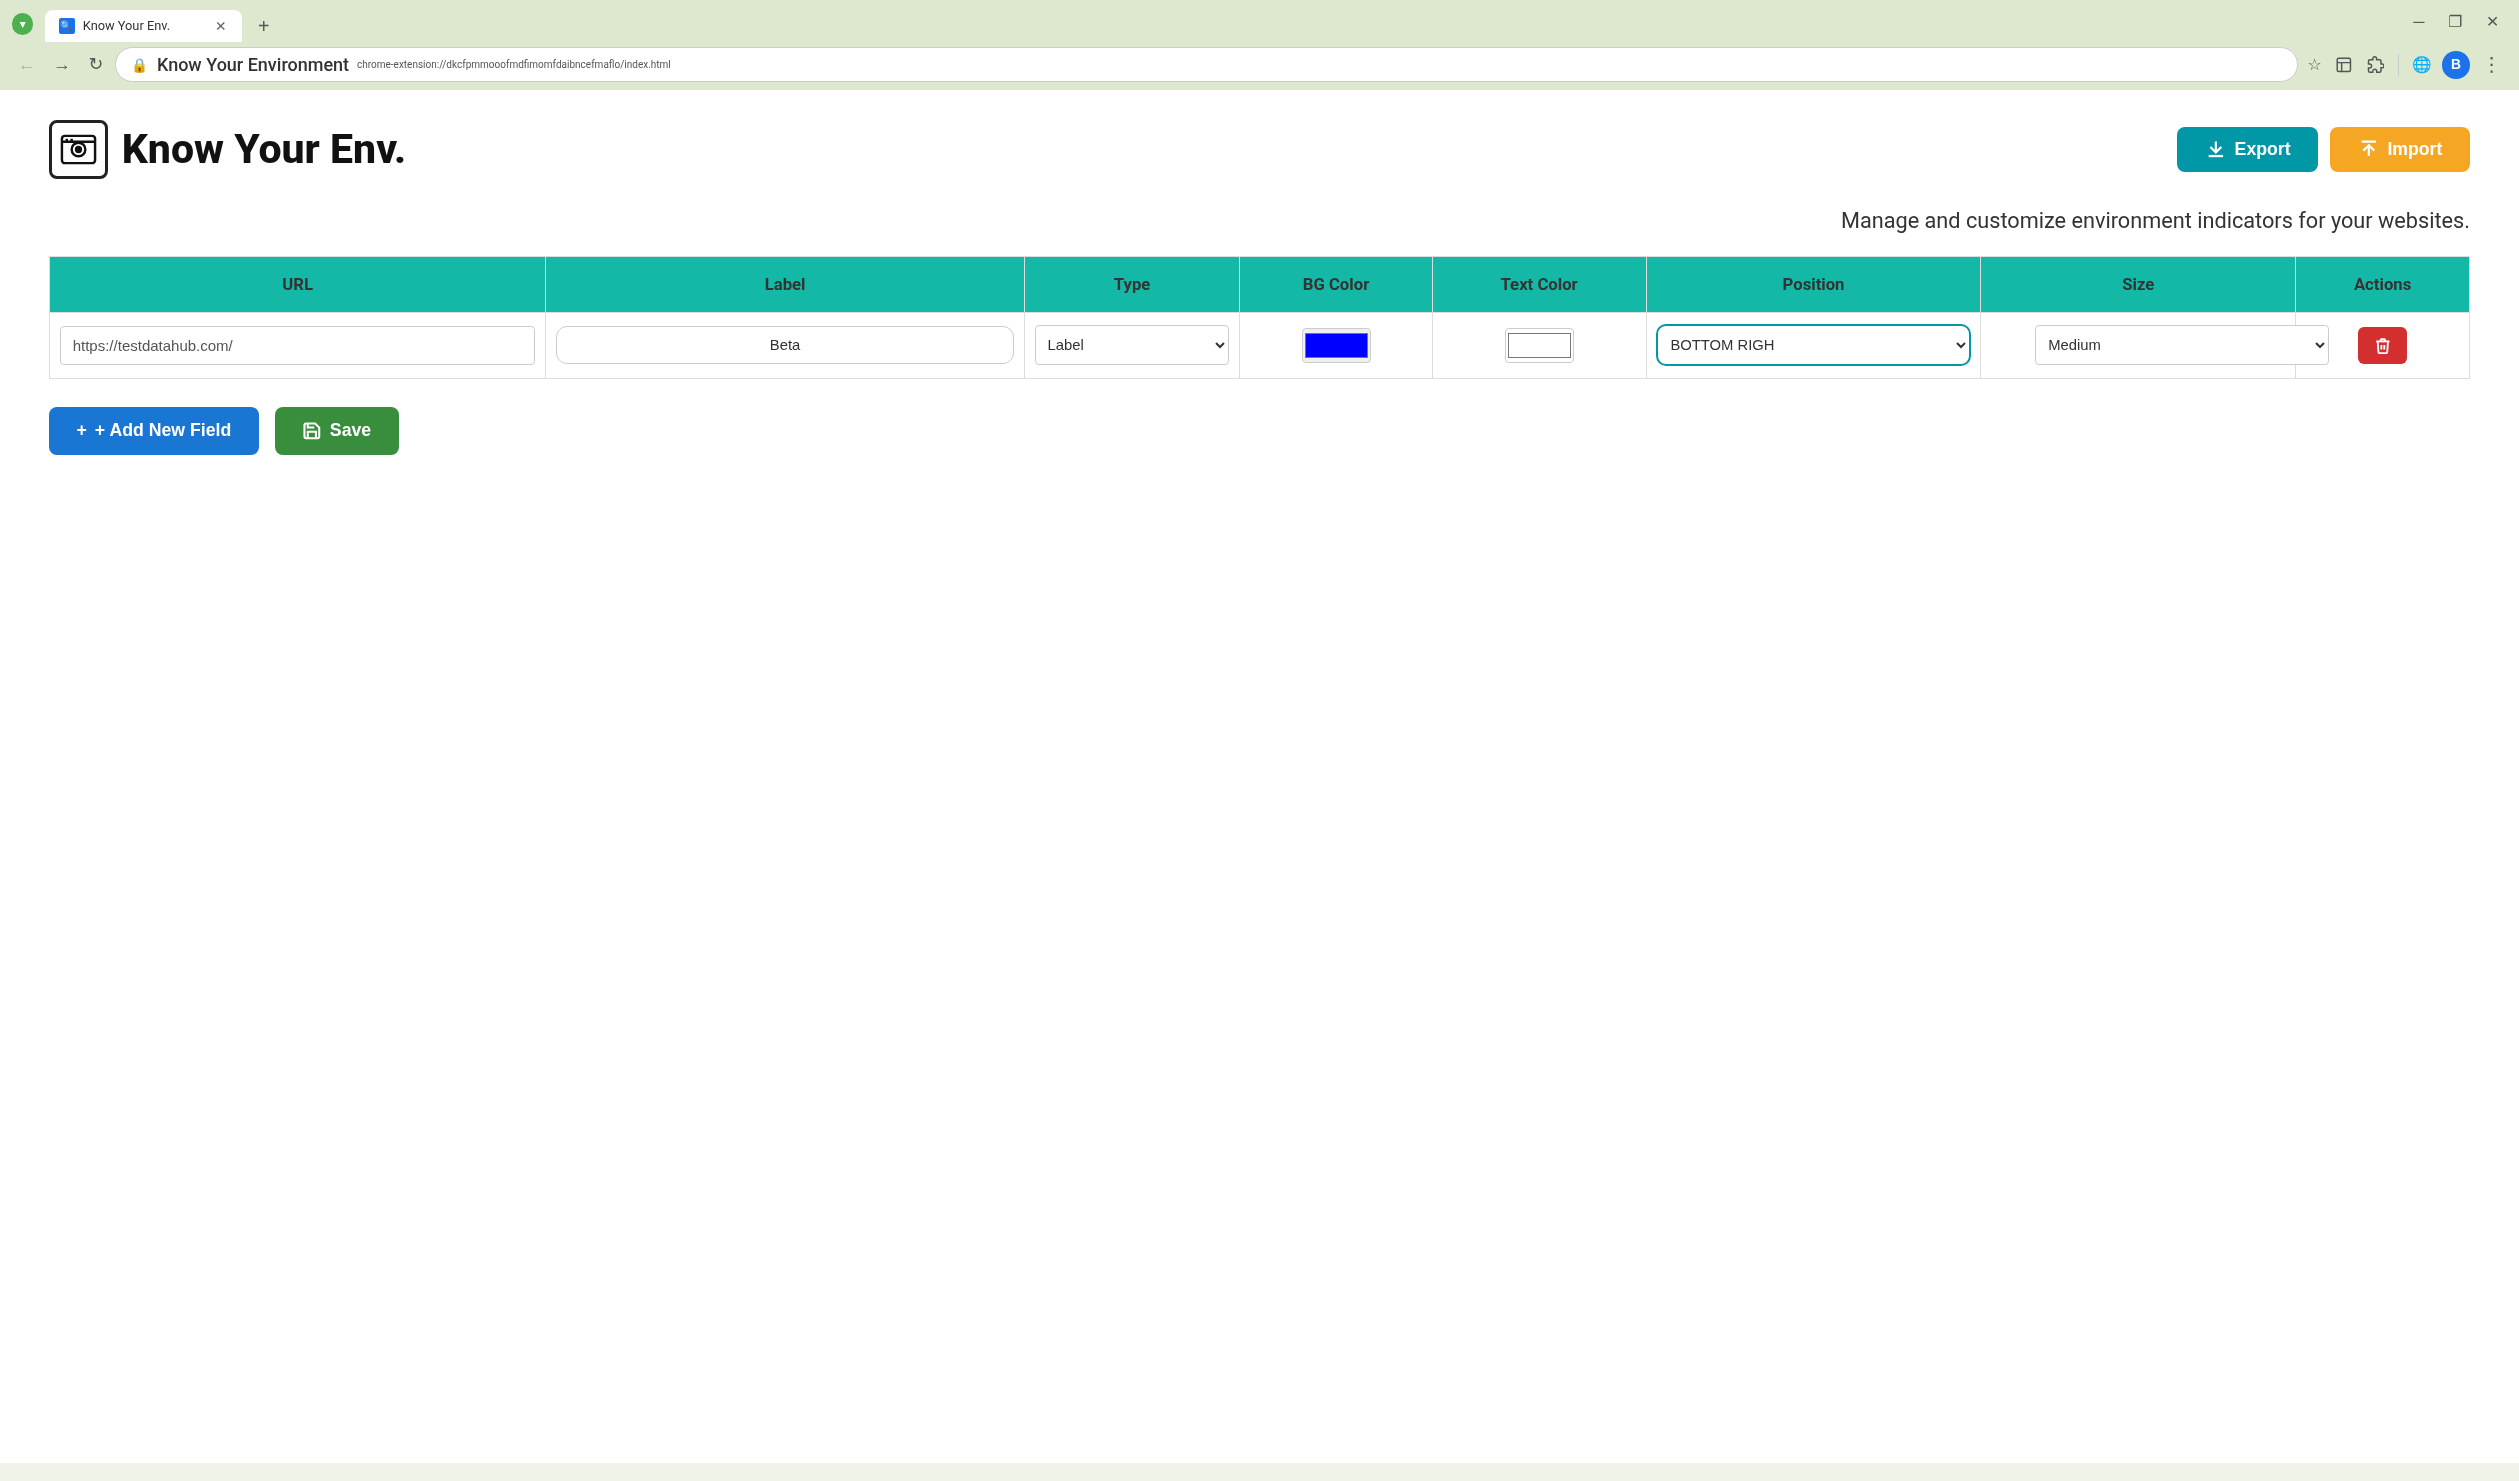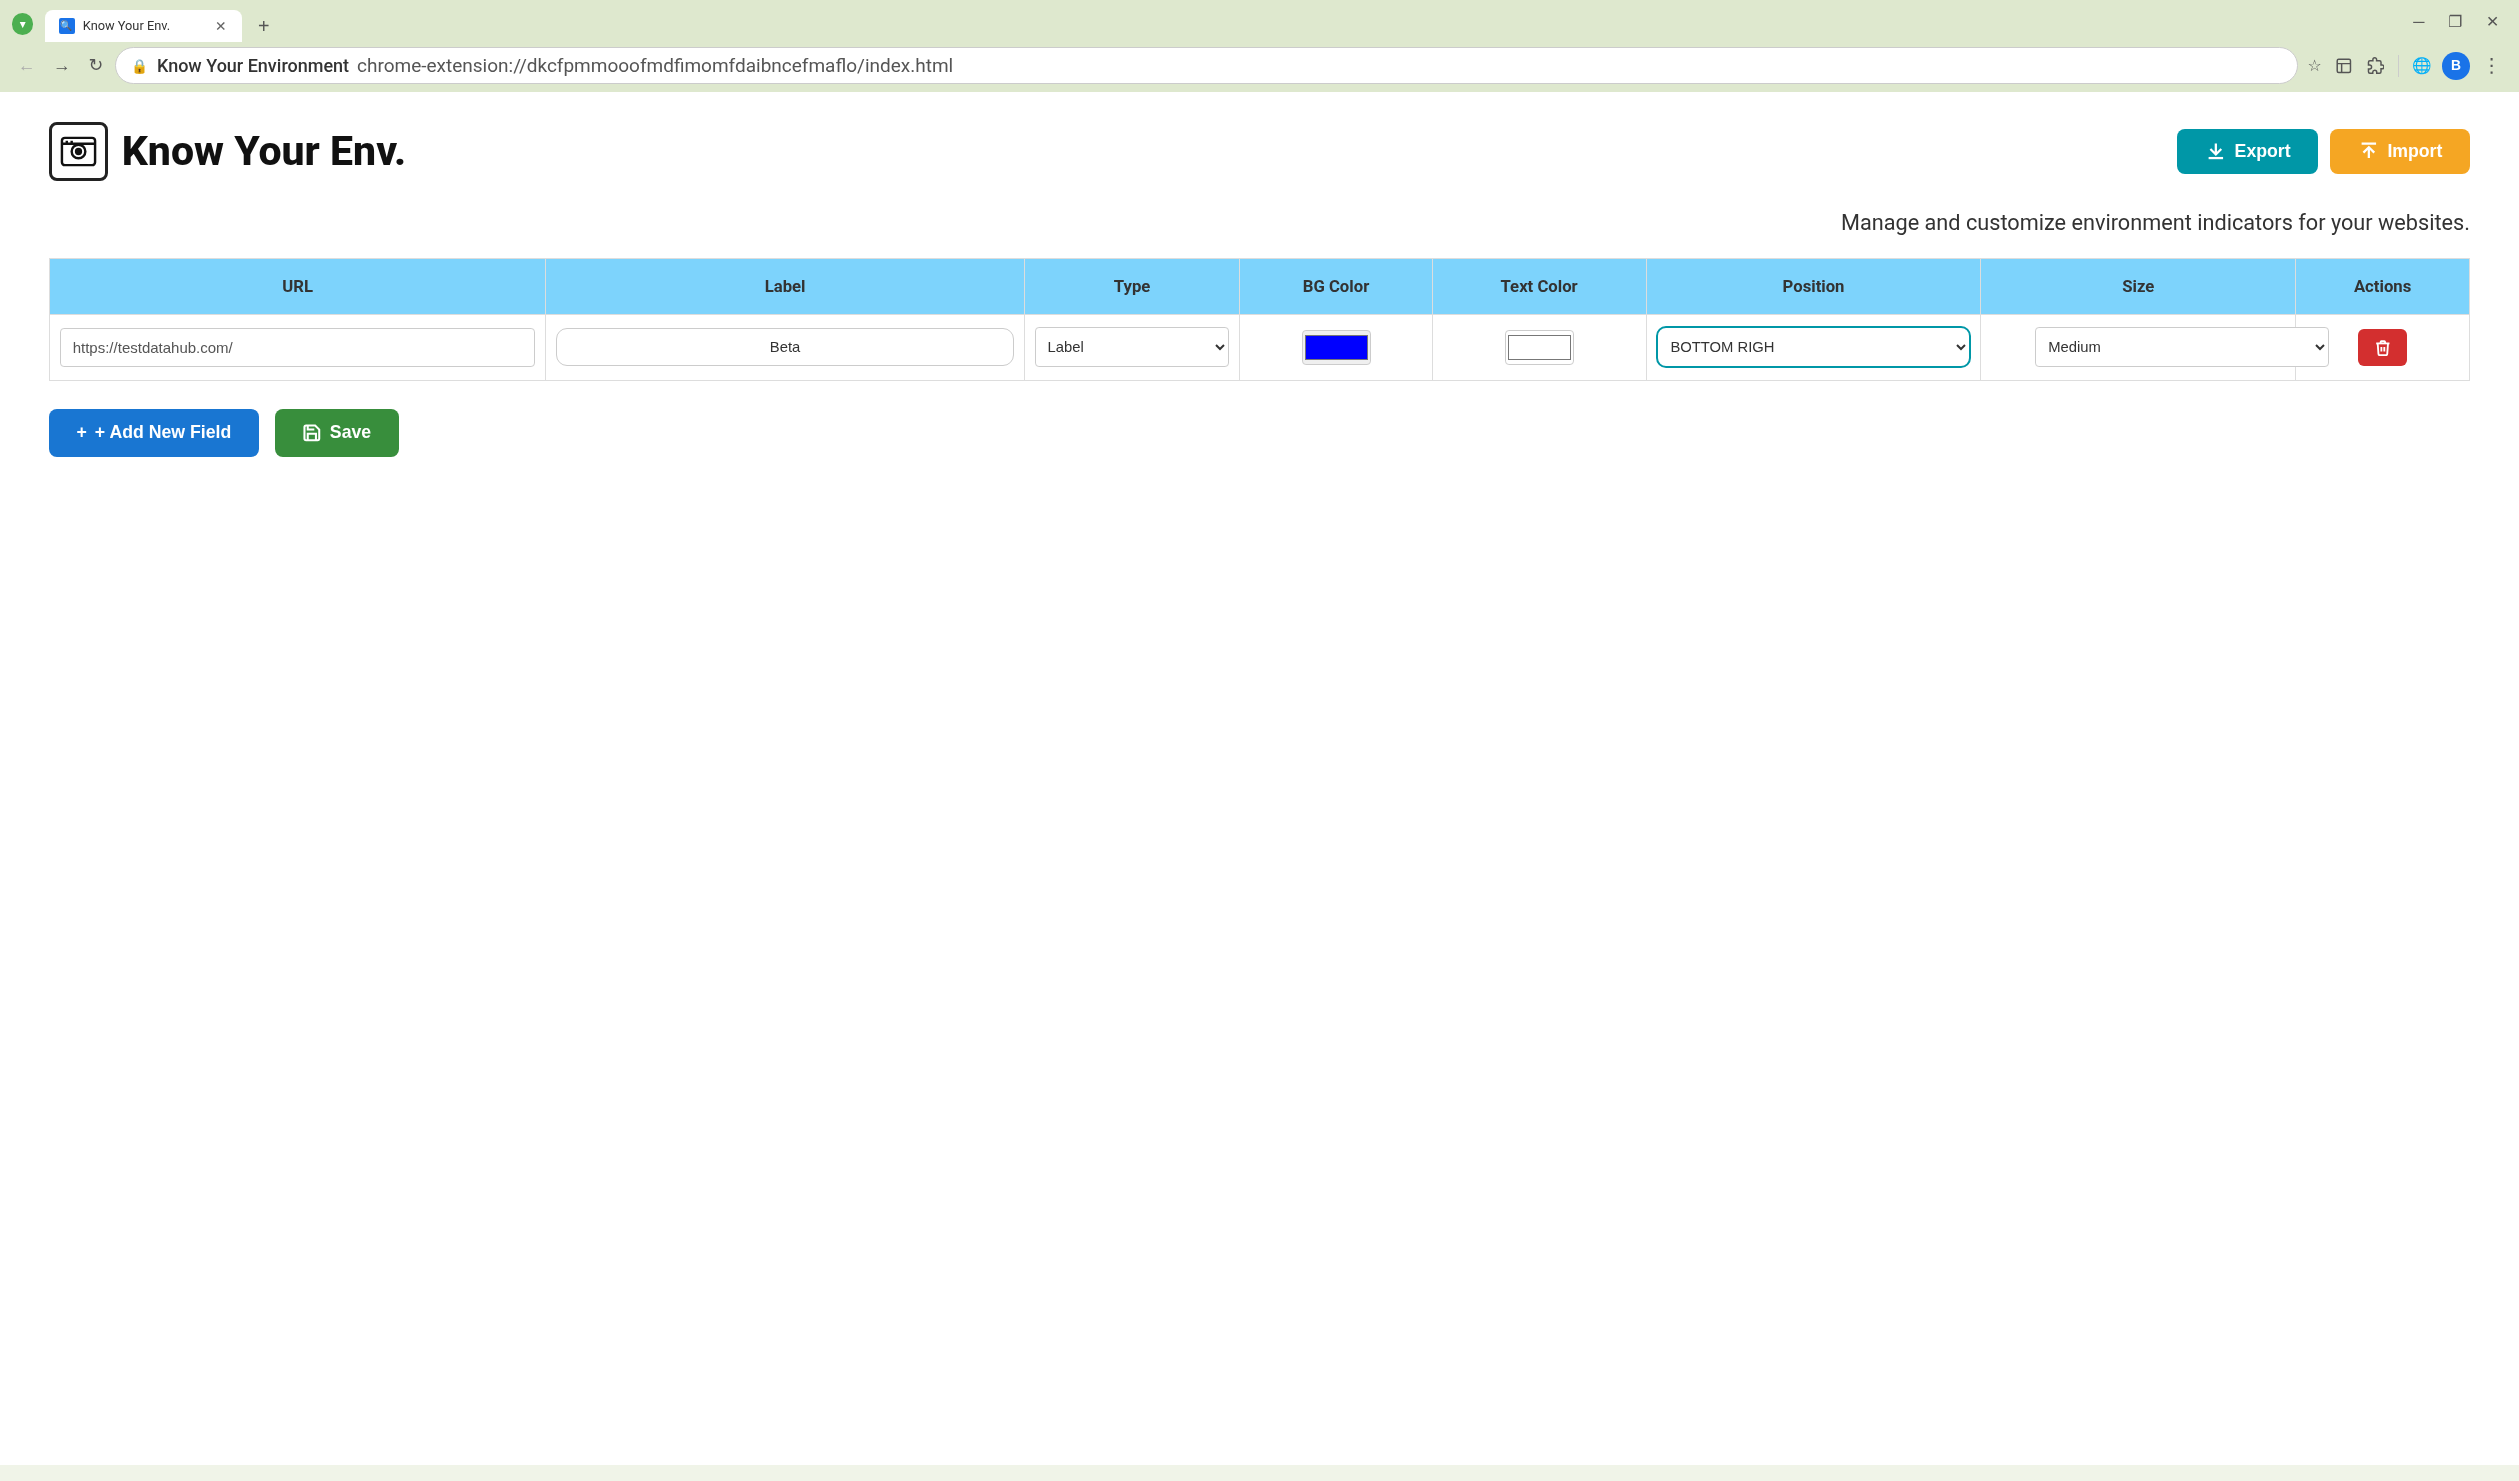--- a/index.html
+++ b/index.html
@@ -142,21 +142,21 @@
     .address-favicon {
       color: #555;
       font-size: 13.8px;
     }
     .address-site-name {
       font-size: 18px;
       color: #333;
       font-weight: 500;
     }
     .address-url {
-      font-size: 19px;
+      font-size: 10px;
       color: #555;
       flex: 1;
     }
     .address-icons {
       display: flex;
       align-items: center;
       gap: 5.9px;
     }
     .addr-icon-btn {
       background: none;
@@ -272,21 +272,21 @@
       border: 1px solid #ddd;
       margin-bottom: 27.6px;
     }
     .env-table th {
       font-size: 16.7px;
       font-weight: 700;
       color: #333;
       padding: 17.7px 13.8px;
       border: 1px solid #ddd;
       text-align: center;
-      background: #7dd3fc;
+      background: #14b8a6;
     }
     .env-table td {
       padding: 11.8px 9.9px;
       border: 1px solid #ddd;
       text-align: center;
       vertical-align: middle;
     }
     .url-input {
       width: 100%;
       border: 1px solid #ccc;

